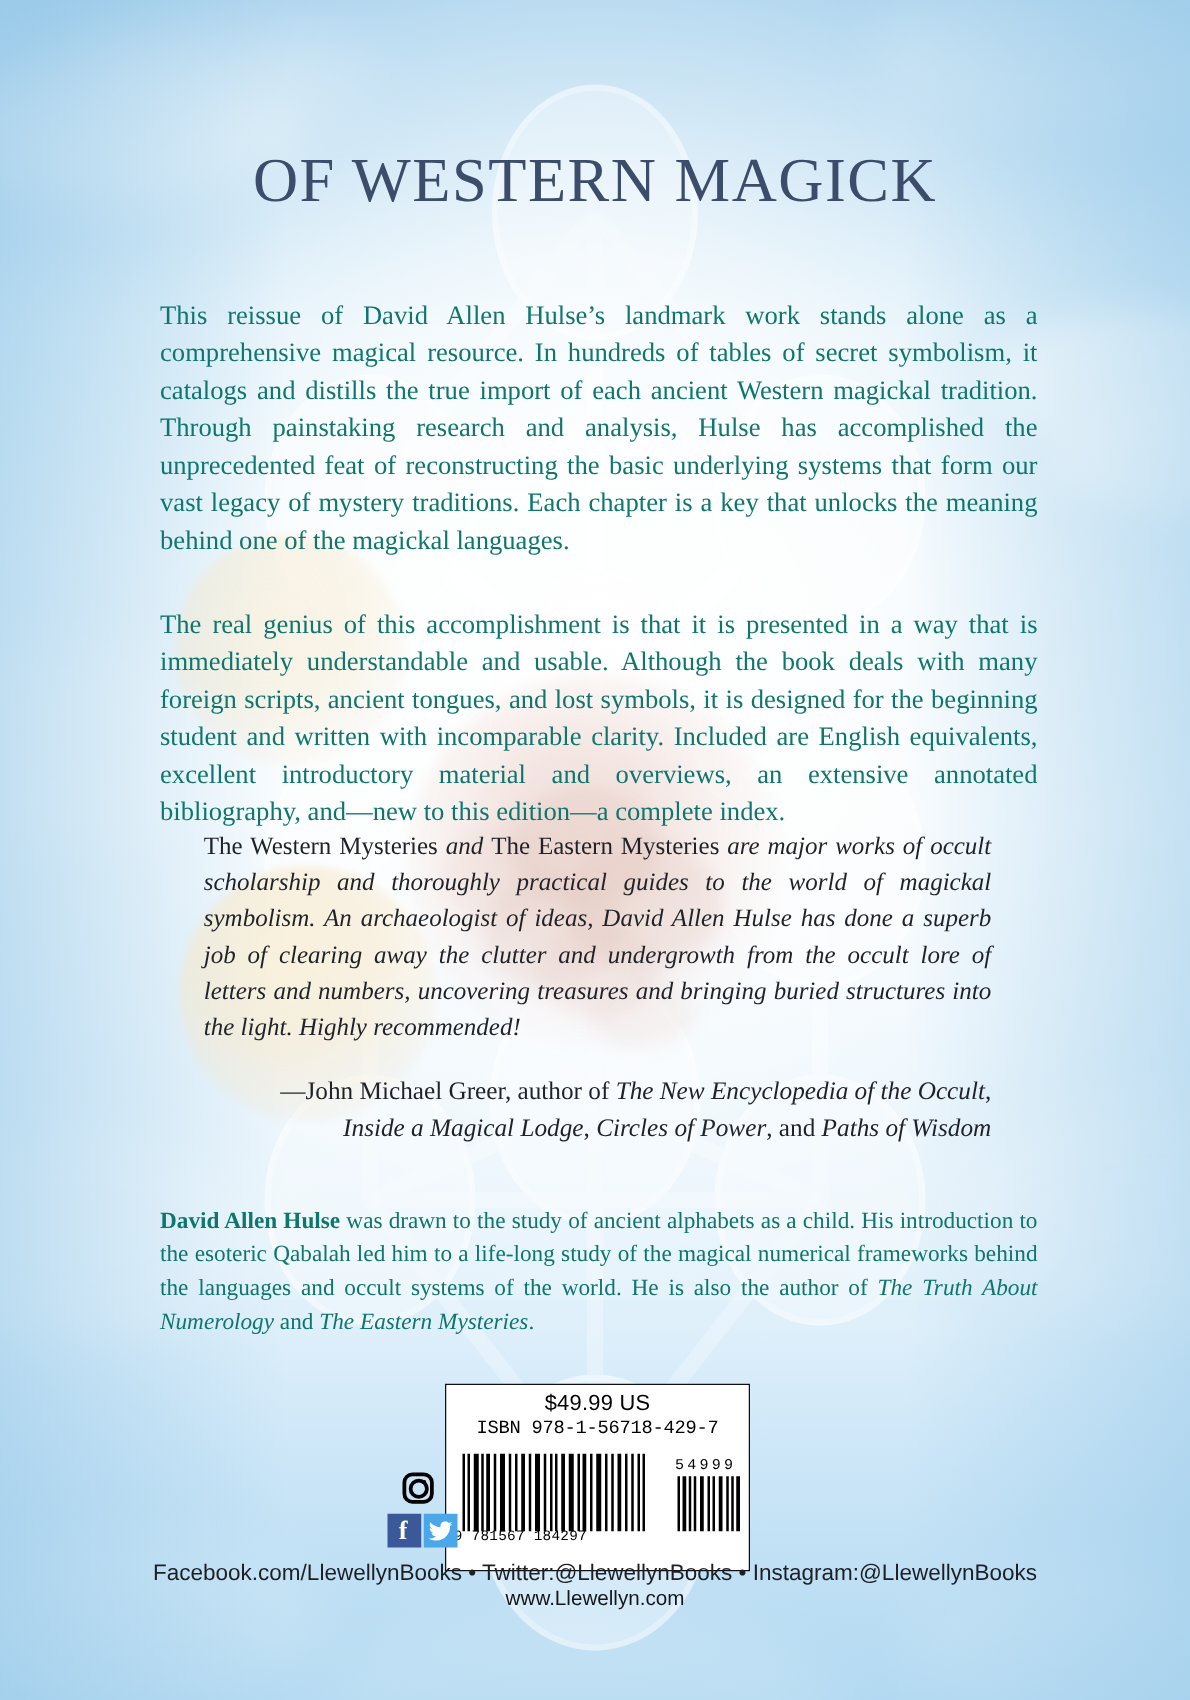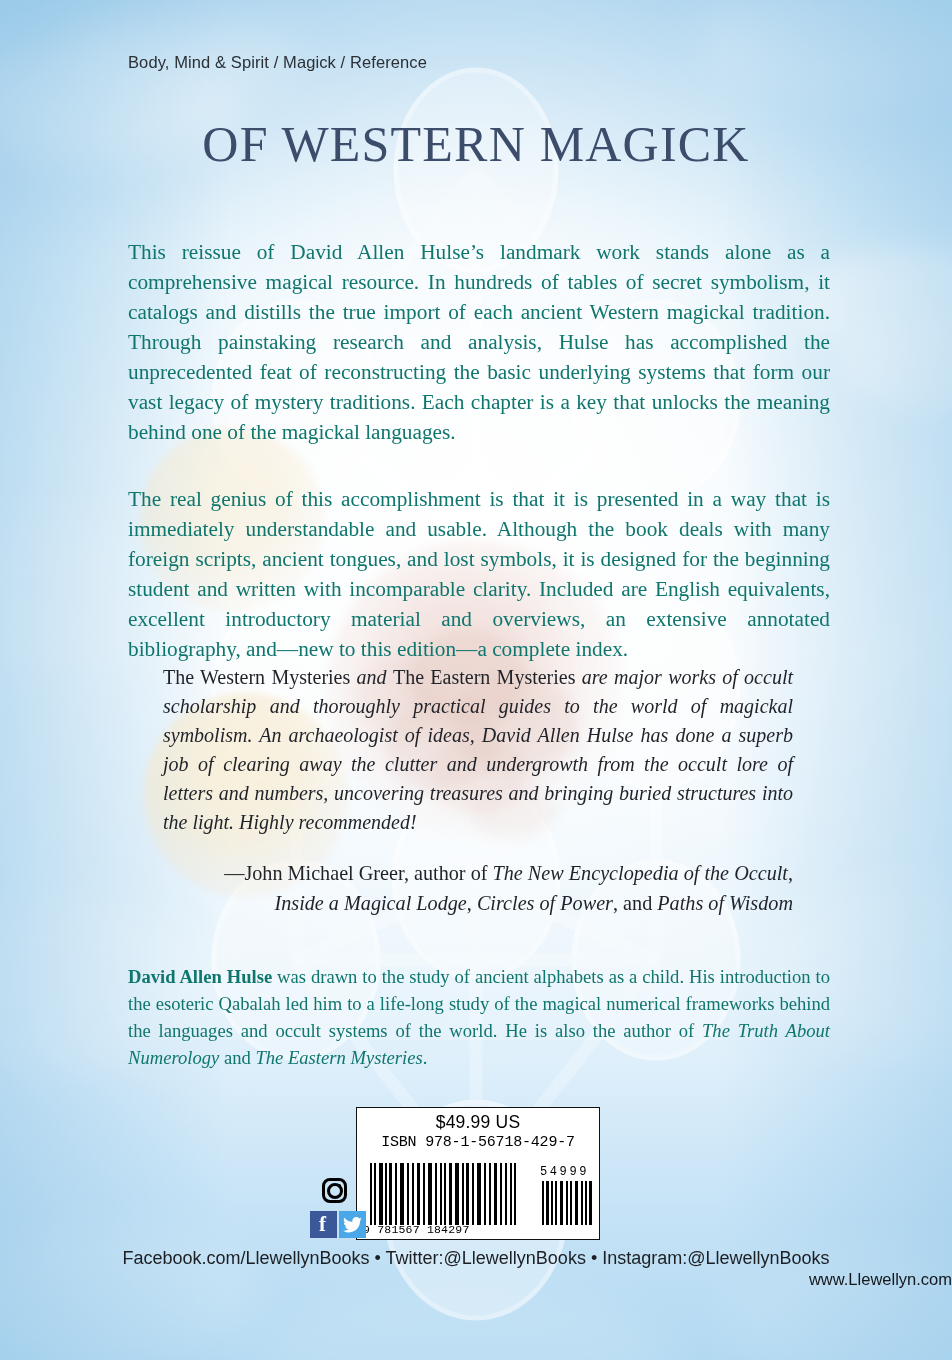--- a/index.html
+++ b/index.html
@@ -163,21 +163,21 @@
     text-align:right;
     font-family:"Liberation Serif", serif;
   }
   .attrib i { font-style:italic; }
   .attrib .ln { display:block; }
 
   
   .barcode-box {
     position:absolute;
     left:356px; top:1107px;
-    width:244px; height:133px;
+    width:244px; height:150px;
     background:#ffffff;
     border:1.6px solid #111;
   }
   .bc-price {
     text-align:center;
     font-family:"Liberation Sans", sans-serif;
     font-size:17.5px; color:#000;
     margin-top:4px; letter-spacing:0.2px;
   }
   .bc-isbn {
@@ -266,21 +266,21 @@
 
   
   .foot-social {
     position:absolute; left:0; right:0; top:1248px;
     text-align:center;
     font-family:"Liberation Sans", sans-serif;
     font-size:18px; color:#1c1f24;
   }
   .foot-url {
     position:absolute; left:0; right:0; top:1270px;
-    text-align:right;
+    text-align:center;
     font-family:"Liberation Sans", sans-serif;
     font-size:16.5px; color:#14171b;
   }
 </style>
 </head>
 <body>
 
 <div id="cover">
 
   <div class="sky-base"></div>
@@ -352,21 +352,20 @@
     <div class="rose-petal" style="left:408px; top:628px; width:118px; height:96px;"></div>
     <div class="rose-petal" style="left:452px; top:672px; width:126px; height:104px; opacity:.85;"></div>
     <div class="rose-petal" style="left:386px; top:700px; width:112px; height:92px; opacity:.7;"></div>
     <div class="rose-petal" style="left:430px; top:736px; width:96px;  height:78px; opacity:.6;"></div>
     <div class="rose-petal" style="left:352px; top:660px; width:92px;  height:80px; opacity:.5;"></div>
     <div class="rose-petal" style="left:470px; top:780px; width:86px;  height:60px; opacity:.45;"></div>
   </div>
 
   <div class="content">
 
-    <div class="category">Body, Mind &amp; Spirit / Magick / Reference</div>
 
     <h1 class="headline">
       <span class="hl-line">OF WESTERN MAGICK</span>
     </h1>
 
     <p class="bodytext p1">This reissue of David Allen Hulse’s landmark work stands alone as a comprehensive magical resource. In hundreds of tables of secret symbolism, it catalogs and distills the true import of each ancient Western magickal tradition. Through painstaking research and analysis, Hulse has accomplished the unprecedented feat of reconstructing the basic underlying systems that form our vast legacy of mystery traditions. Each chapter is a key that unlocks the meaning behind one of the magickal languages.</p>
 
     <p class="bodytext p2">The real genius of this accomplishment is that it is presented in a way that is immediately understandable and usable. Although the book deals with many foreign scripts, ancient tongues, and lost symbols, it is designed for the beginning student and written with incomparable clarity. Included are English equivalents, excellent introductory material and overviews, an extensive annotated bibliography, and—new to this edition—a complete index.</p>
 
     <blockquote class="quote">

